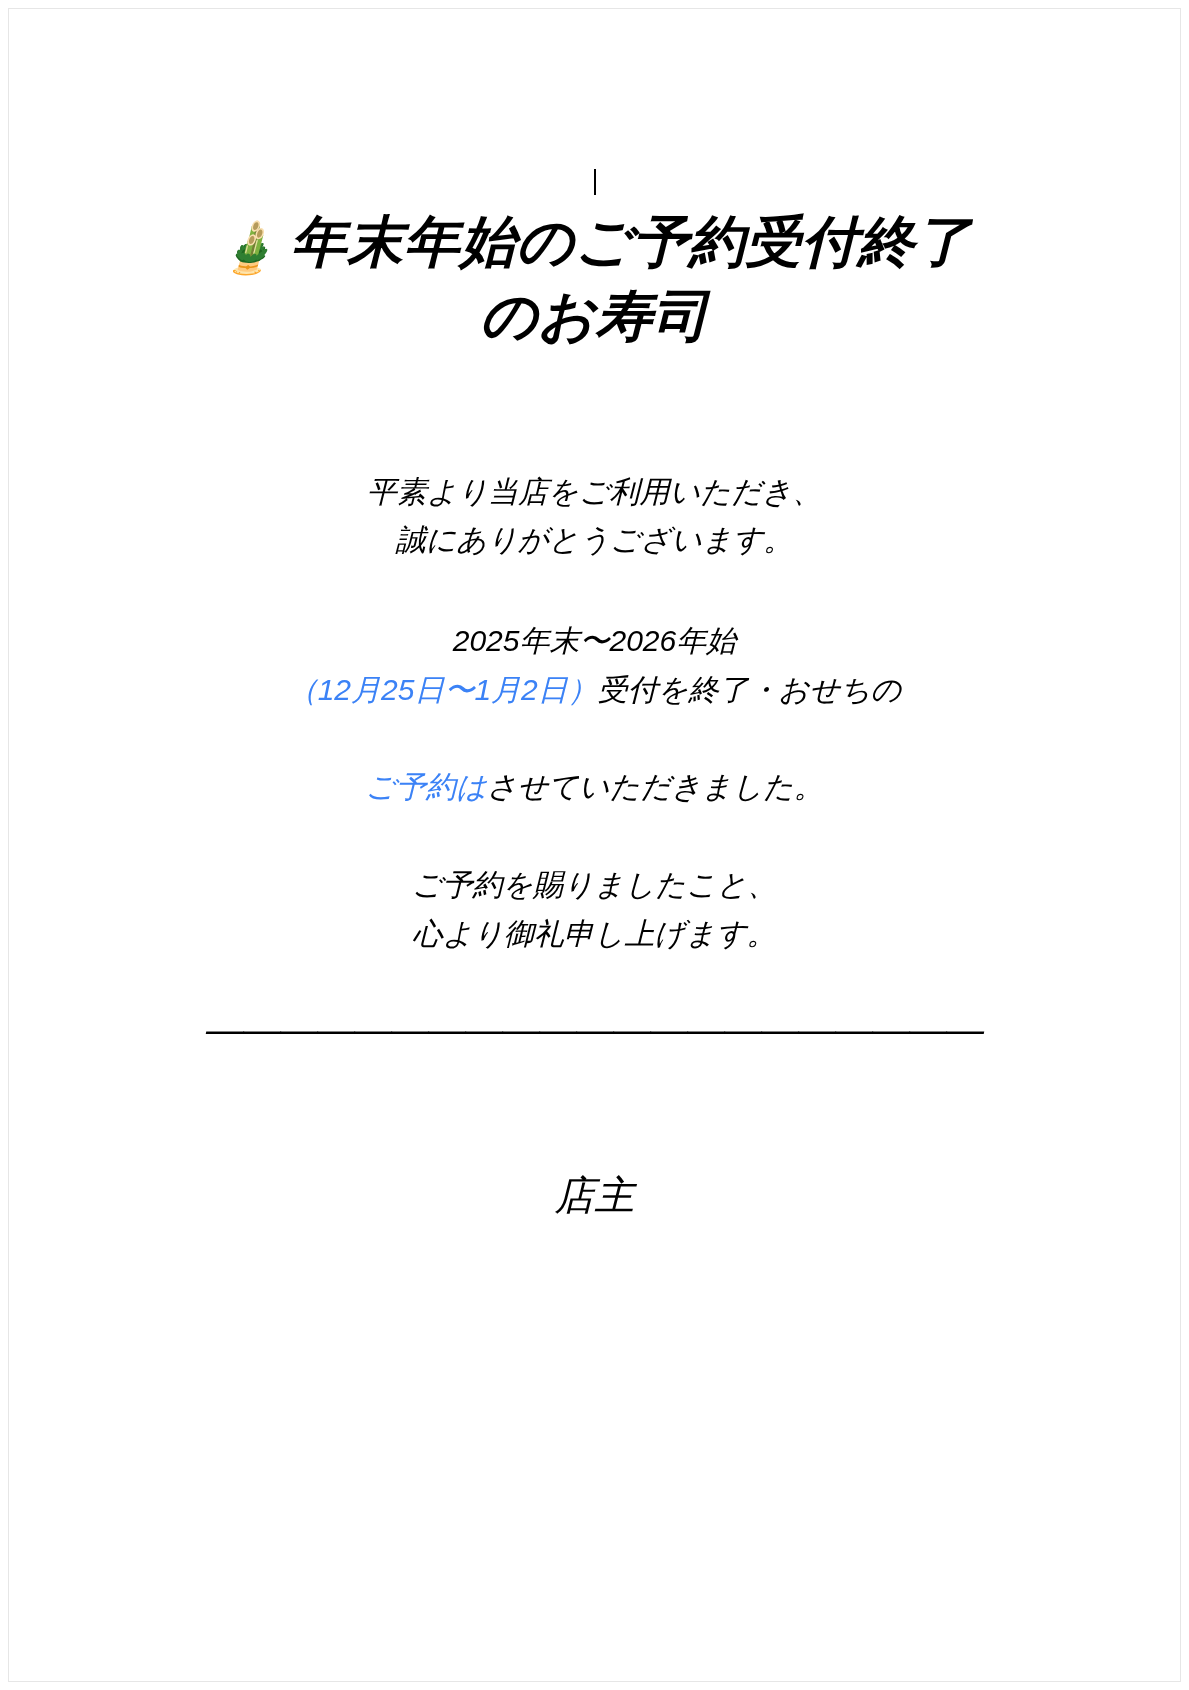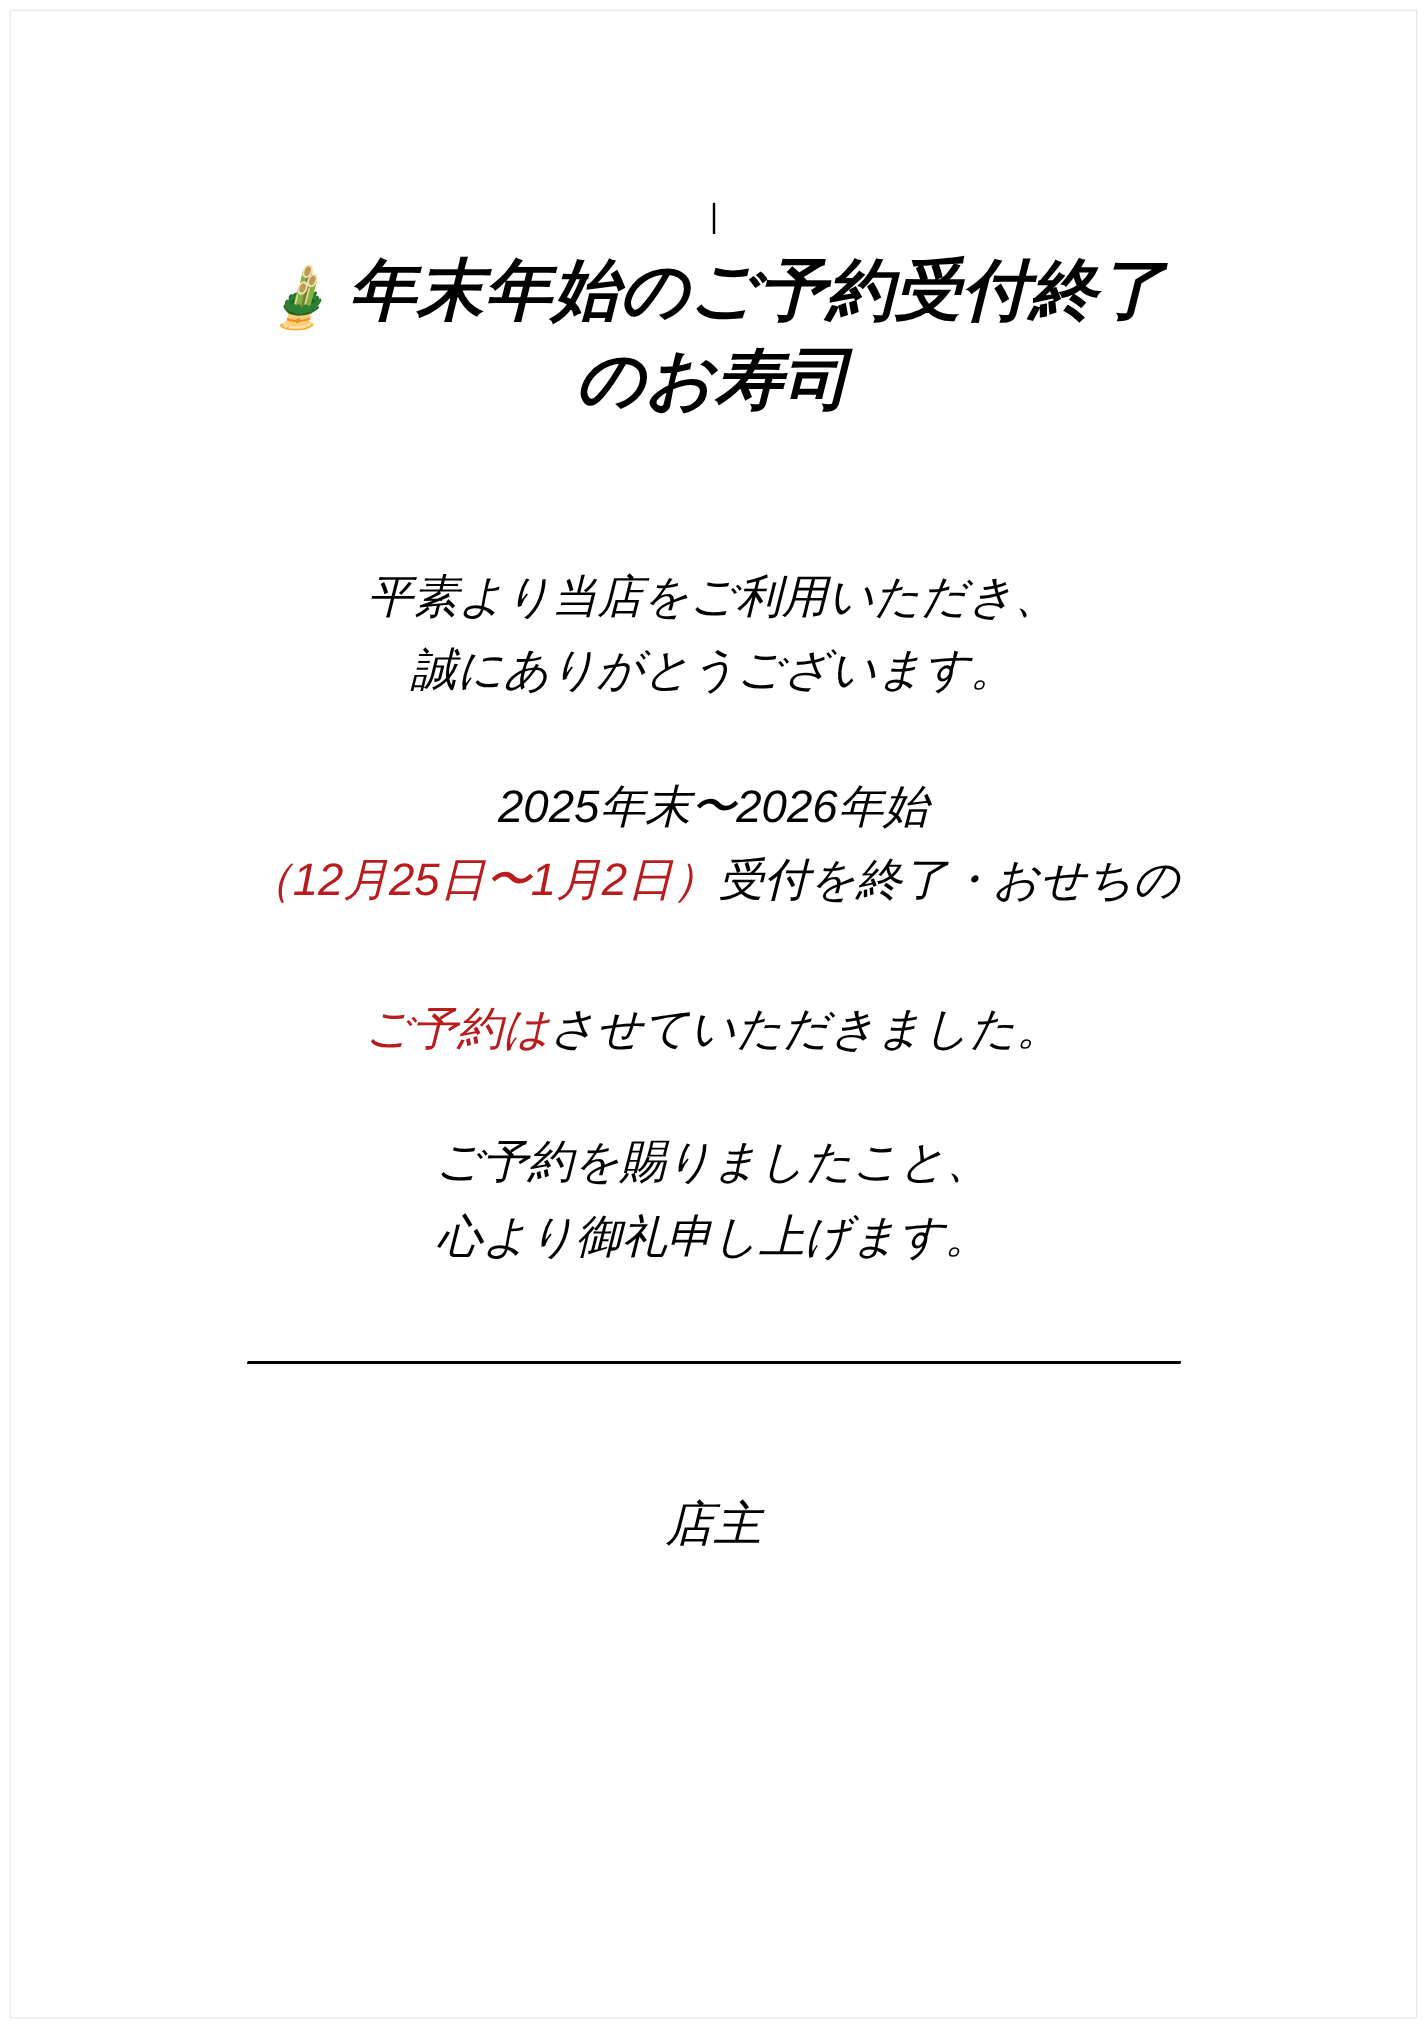--- a/index.html
+++ b/index.html
@@ -60,56 +60,56 @@
   }
   .title-emoji {
     font-size: 50px;
     line-height: 1;
     vertical-align: -4px;
     margin-right: 10px;
   }
 
   
   .para {
-    font-size: 38px;
+    font-size: 30px;
     line-height: 1.62;
     margin: 0;
   }
   .p-greeting {
     margin-top: 115px;
   }
   .p-main {
     margin-top: 52px;
   }
   .p-thanks {
     margin-top: 50px;
   }
   .p-closing {
     margin-top: 54px;
   }
   .red {
-    color: #b91c1c;
+    color: #3b82f6;
   }
   .nowrap {
     white-space: nowrap;
   }
 
   
   .divider {
     margin-top: 52px;
     font-size: 38px;
     line-height: 1;
     letter-spacing: -1px;
     white-space: nowrap;
     overflow: hidden;
   }
 
   
   .signature {
-    margin-top: 88px;
+    margin-top: 116px;
     font-size: 40px;
     line-height: 1.5;
   }
 </style>
 </head>
 <body>
 
 <div class="page">
   <div class="sheet">
     <div class="content">

